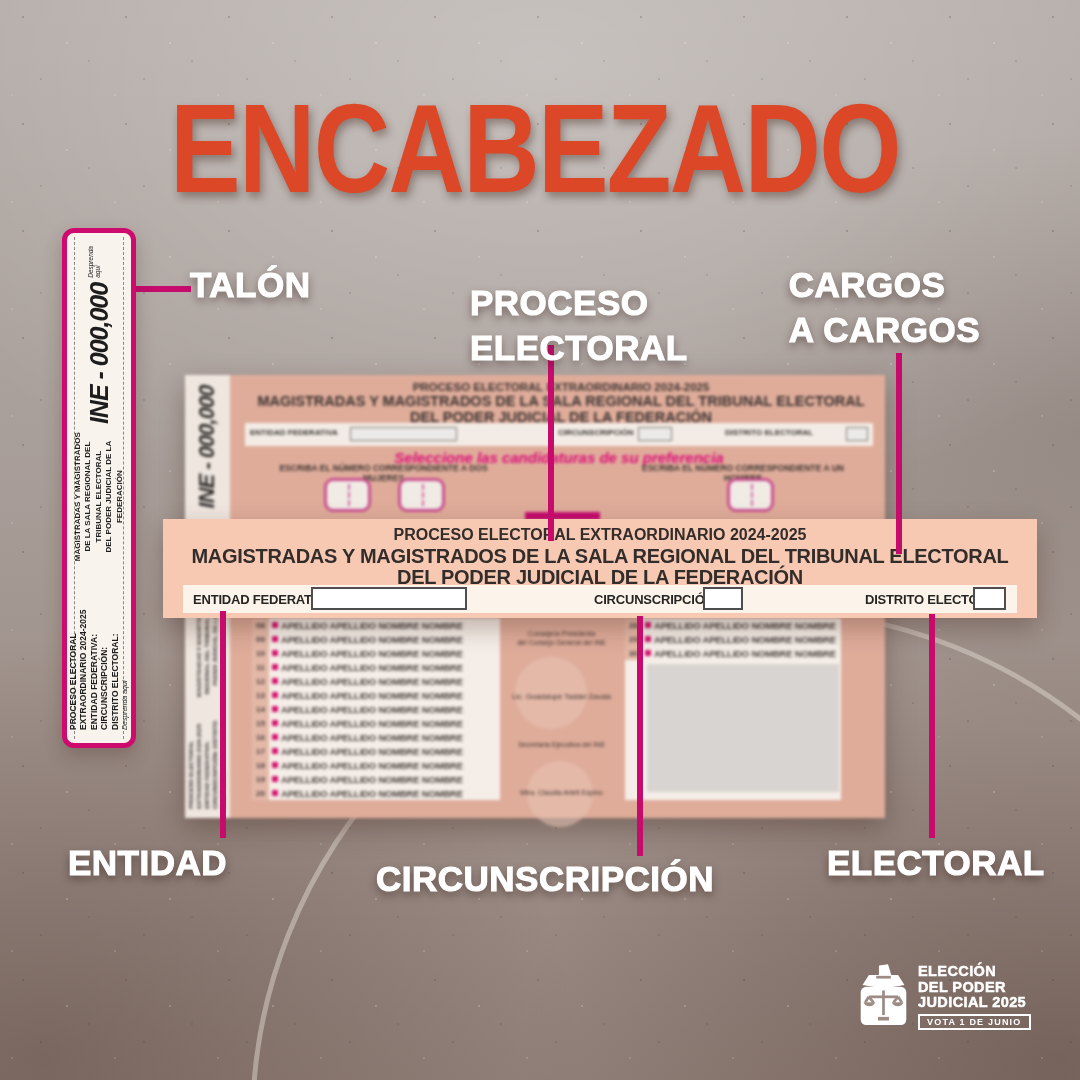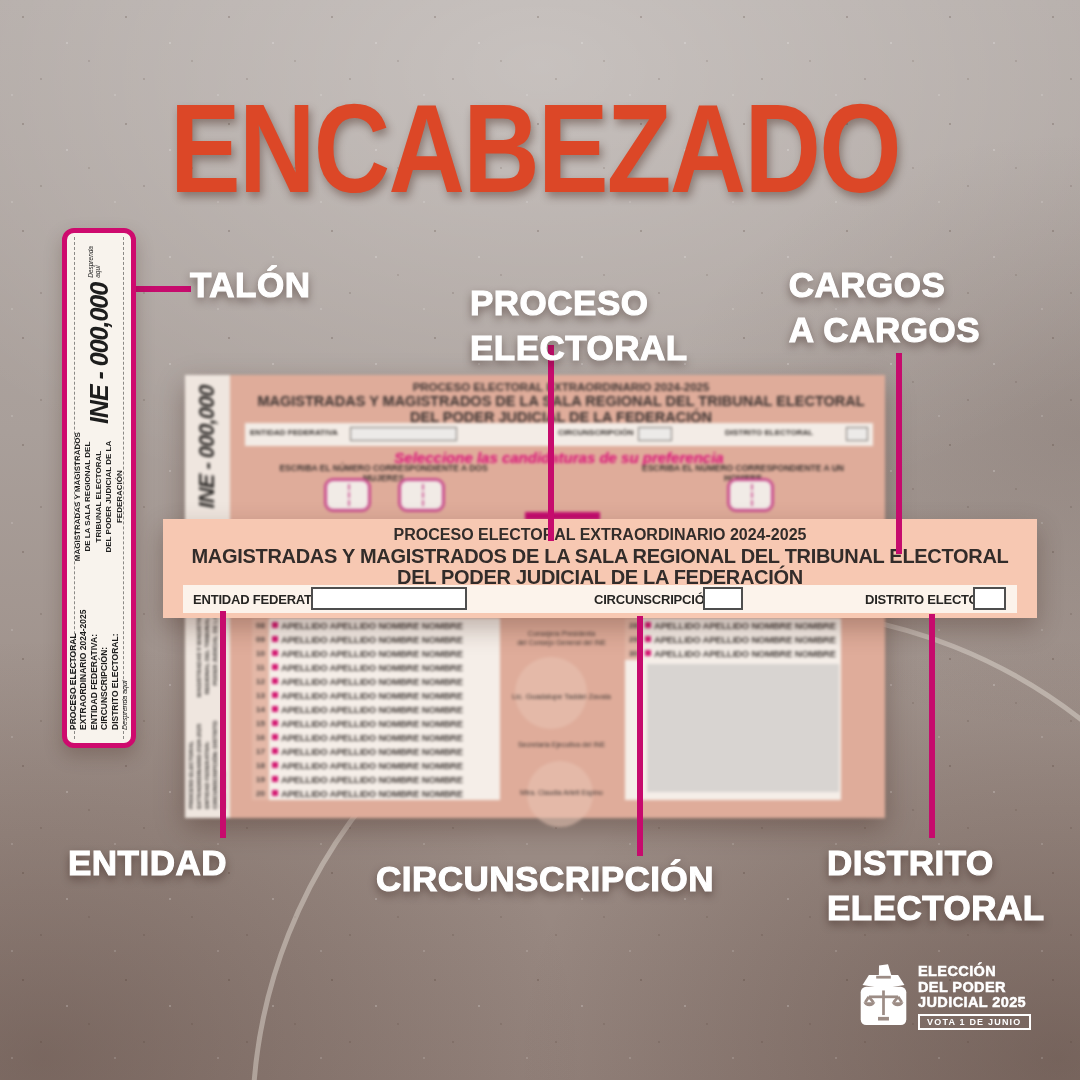--- a/index.html
+++ b/index.html
@@ -285,21 +285,20 @@
     <div>CARGOS</div>
     <div>A CARGOS</div>
   </div>
   <div class="lbl" style="left:68px;top:840px;">
     <div>ENTIDAD</div>
   </div>
   <div class="lbl" style="left:376px;top:856px;">
     <div>CIRCUNSCRIPCIÓN</div>
   </div>
   <div class="lbl" style="left:827px;top:840px;">
-    <div>DISTRITO</div>
     <div>ELECTORAL</div>
   </div>
 
   <div class="logo">
     <svg width="55" height="62" viewBox="0 0 60 68">
       <polygon points="26,1 36,1 38,14 24,14" fill="#ffffff" transform="rotate(-8 30 8)"></polygon>
       <polygon points="7,23 14,12 46,12 53,23 30,27" fill="#ffffff"></polygon>
       <rect x="22" y="13" width="16" height="3" fill="#9c8c85"></rect>
       <rect x="5" y="25" width="50" height="42" rx="6" fill="#ffffff"></rect>
       <g stroke="#9c8c85" stroke-width="3" fill="none">

